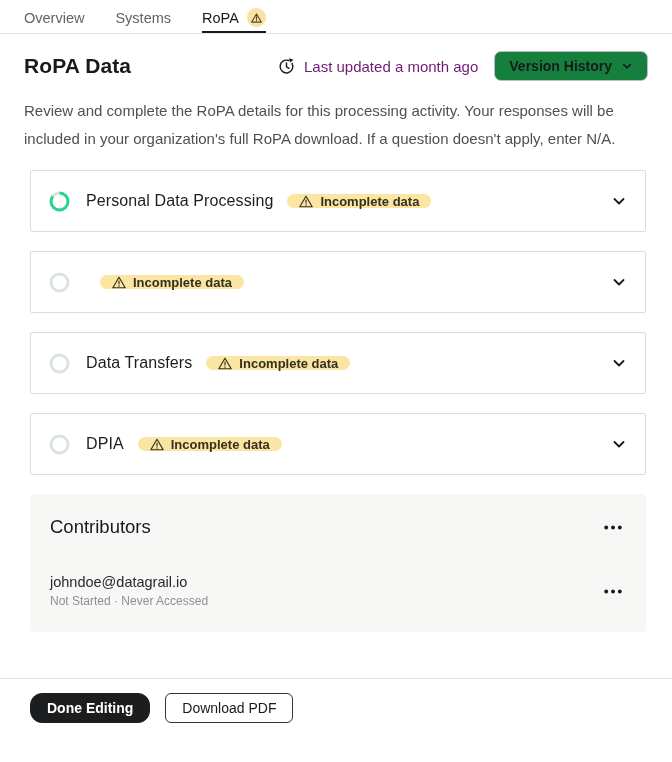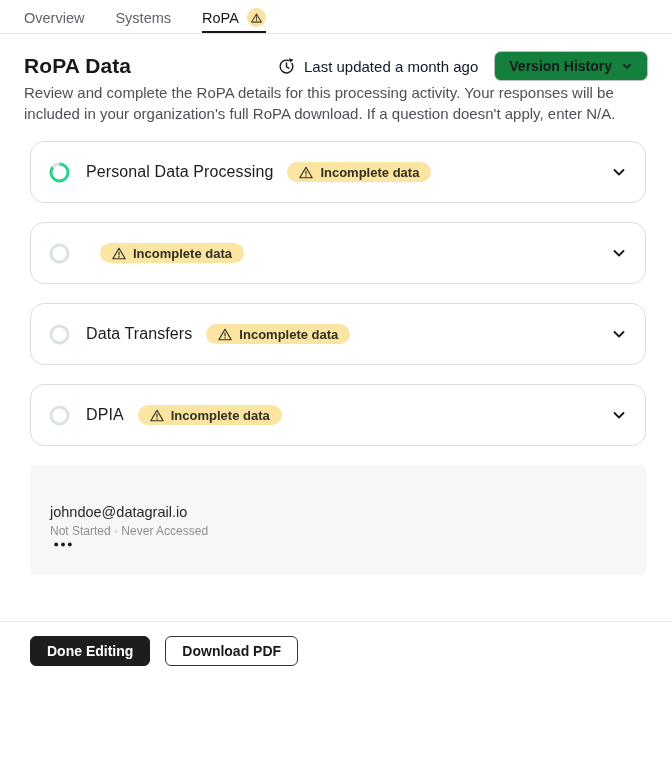--- a/index.html
+++ b/index.html
@@ -27,89 +27,89 @@
   }
 
   
   .content { padding: 0 24px; }
   .header-row {
     margin-top: 16px; height: 32px;
     display: flex; align-items: center; justify-content: space-between;
   }
   .page-title { font-size: 21px; font-weight: 600; letter-spacing: .1px; }
   .header-right { display: flex; align-items: center; gap: 16px; }
-  .last-updated { display: flex; align-items: center; gap: 9px; font-size: 15px; color: #0f172a; }
+  .last-updated { display: flex; align-items: center; gap: 9px; font-size: 15px; color: #701a75; }
   .btn-version {
     height: 30px; padding: 0 14px; background: #15803d;
     border: 1px solid #bcbec0; border-radius: 7px;
     display: flex; align-items: center; gap: 9px;
     font-size: 14px; font-weight: 700; color: #17191c; cursor: pointer;
     font-family: inherit;
   }
 
   .description {
-    font-size: 15px; line-height: 21px;
+    margin-top: 15px; font-size: 15px; line-height: 28px;
     color: #4d5156; max-width: 622px;
   }
 
   
   .toggle-row { margin-top: 28px; display: flex; align-items: center; gap: 13px; }
   .toggle {
     width: 38px; height: 22px; border-radius: 11px; background: #c3c5c7;
     position: relative; cursor: pointer; flex: 0 0 auto;
   }
   .toggle-knob {
     width: 18px; height: 18px; border-radius: 50%; background: #ffffff;
     position: absolute; top: 2px; left: 2px;
     display: flex; align-items: center; justify-content: center;
     box-shadow: 0 1px 2px rgba(0,0,0,.15);
   }
   .toggle-label { font-size: 15px; color: #17191c; }
 
   
   .cards { margin: 17px 26px 0 30px; }
   .card {
-    height: 62px; border: 1px solid #dcdcdc; border-radius: 14px;
+    height: 62px; border: 1px solid #dcdcdc; border-radius: 2px;
     background: #fff; display: flex; align-items: center;
     padding: 0 18px; margin-bottom: 19px; cursor: pointer;
   }
   .card .ring { flex: 0 0 auto; margin-right: 16px; }
   .card-title { font-size: 16px; color: #1b1d1f; letter-spacing: .1px; }
   .badge {
-    margin-left: 14px; height: 20px; border-radius: 13px;
+    margin-left: 14px; height: 14px; border-radius: 13px;
     background: #fbe5a3; display: flex; align-items: center; gap: 7px;
     padding: 0 12px; font-size: 13px; font-weight: 700; color: #33301f;
   }
   .card-chevron { margin-left: auto; display: flex; align-items: center; }
 
   
   .contributors {
     margin: 16px 26px 0 30px; background: #f7f7f6; border-radius: 4px;
     padding: 22px 20px 24px 20px;
   }
   .contrib-head { display: flex; align-items: center; justify-content: space-between; }
   .contrib-title { font-size: 18.5px; font-weight: 500; color: #17191c; }
-  .contrib-item { margin-top: 17px; display: flex; justify-content: space-between; flex-direction: column; }
+  .contrib-item { margin-top: 36px; display: flex; align-items: center; justify-content: space-between; }
   .contrib-email { font-size: 14.5px; color: #26282b; }
   .contrib-status { font-size: 12px; color: #8b9095; margin-top: 4px; }
   .icon-btn { background: none; border: none; cursor: pointer; padding: 4px; display: flex; align-items: center; }
 
   
   .footer {
     margin-top: 46px; border-top: 1px solid #e7e7e7;
     padding: 14px 30px; display: flex; gap: 15px;
   }
   .btn-dark {
     height: 30px; padding: 0 16px; background: #1b1d1f; color: #ffffff;
-    border: 1px solid #1b1d1f; border-radius: 6px; font-size: 14px; font-weight: 700;
+    border: 1px solid #1b1d1f; border-radius: 12px; font-size: 14px; font-weight: 700;
     cursor: pointer; font-family: inherit;
   }
   .btn-outline {
     height: 30px; padding: 0 16px; background: #ffffff; color: #17191c;
-    border: 1px solid #33363a; border-radius: 6px; font-size: 14px; font-weight: 700;
+    border: 1px solid #33363a; border-radius: 6px; font-size: 14px; font-weight: 400;
     cursor: pointer; font-family: inherit;
   }
 </style>
 </head>
 <body>
 
 <nav class="tabbar">
   <div class="tab">
     <span>Overview</span>
   </div>
@@ -246,20 +246,30 @@
     </span>
     <span class="card-chevron">
       <svg width="16" height="16" viewBox="0 0 16 16" fill="none">
           <path d="M3.5 6 L8 10.5 L12.5 6" stroke="#17191c" stroke-width="1.8" stroke-linecap="round" stroke-linejoin="round"></path>
         </svg>
     </span>
   </div>
 </div>
 
 <section class="contributors">
+  <div class="contrib-head">
+    <h2 class="contrib-title">Contributors</h2>
+    <button class="icon-btn">
+      <svg width="18" height="5" viewBox="0 0 18 5">
+          <circle cx="2.2" cy="2.5" r="1.9" fill="#17191c"></circle>
+          <circle cx="9" cy="2.5" r="1.9" fill="#17191c"></circle>
+          <circle cx="15.8" cy="2.5" r="1.9" fill="#17191c"></circle>
+        </svg>
+    </button>
+  </div>
   <div class="contrib-item">
     <div>
       <div class="contrib-email">johndoe@datagrail.io</div>
       <div class="contrib-status">Not Started · Never Accessed</div>
     </div>
     <button class="icon-btn">
       <svg width="18" height="5" viewBox="0 0 18 5">
           <circle cx="2.2" cy="2.5" r="1.9" fill="#17191c"></circle>
           <circle cx="9" cy="2.5" r="1.9" fill="#17191c"></circle>
           <circle cx="15.8" cy="2.5" r="1.9" fill="#17191c"></circle>

